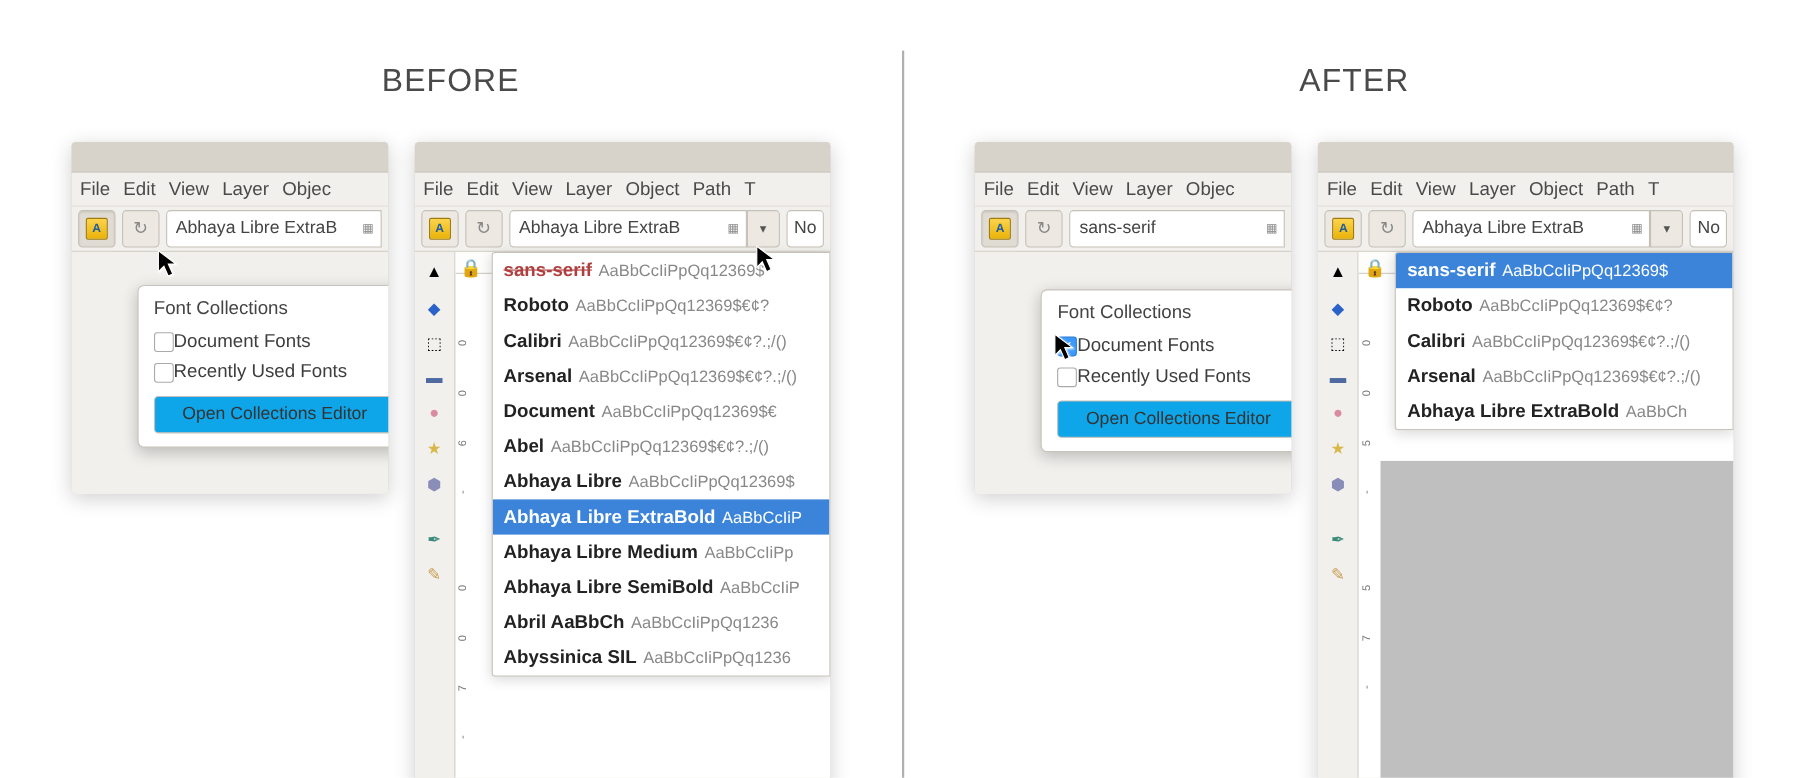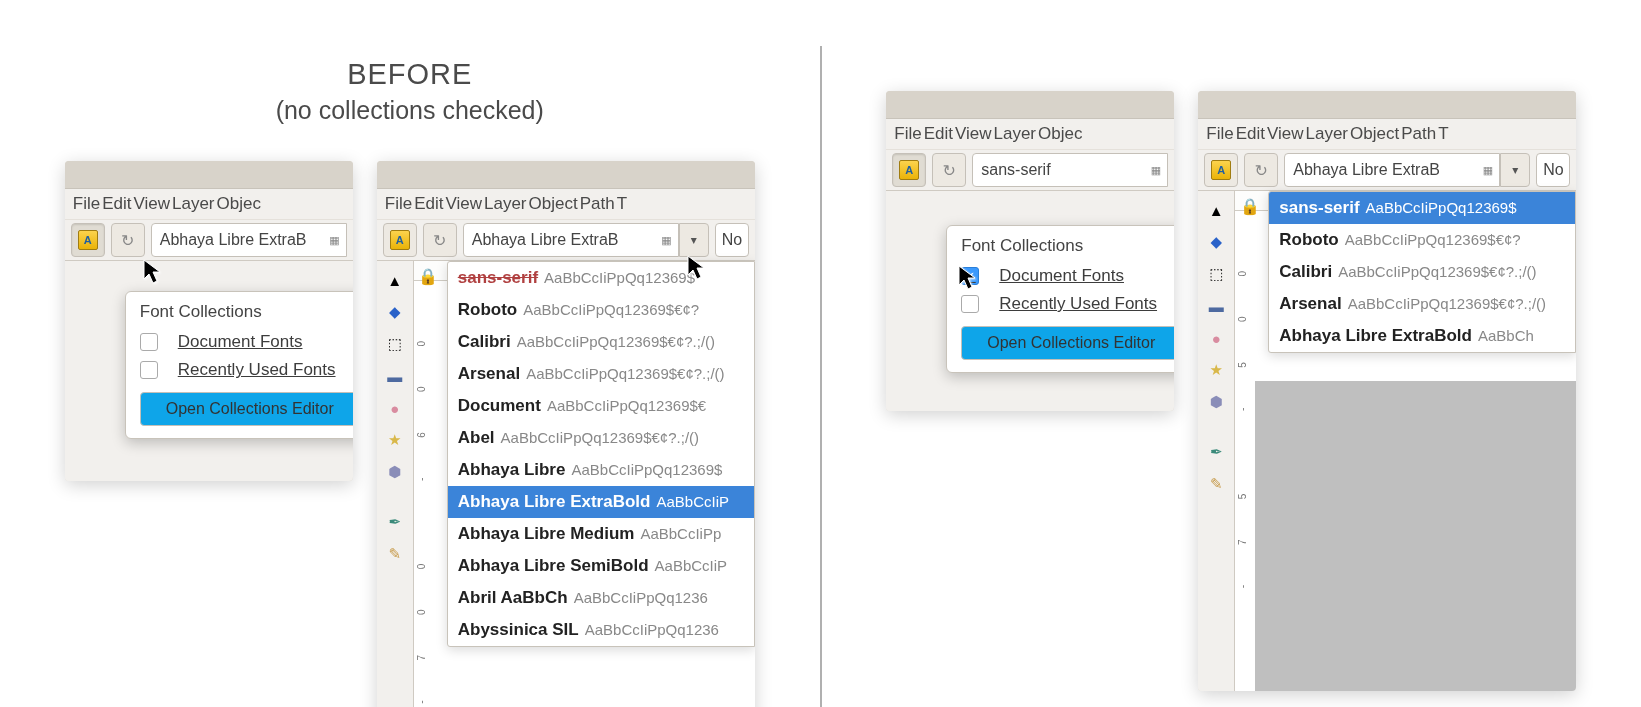--- a/index.html
+++ b/index.html
@@ -57,21 +57,21 @@
     height: 28px;
     background: #d8d3ca;
     border-bottom: 1px solid #c8c3ba;
   }
   .menubar {
     background: #f2f0ed;
     padding: 0 8px;
     height: 30px;
     display: flex;
     align-items: center;
-    gap: 2px;
+    gap: 12px;
     font-size: 17px;
     color: #4a4a4a;
     overflow: hidden;
     white-space: nowrap;
   }
   .menubar span { cursor: default; }
   .toolbar {
     background: #f2f0ed;
     padding: 4px 6px;
     display: flex;
@@ -191,21 +191,21 @@
     position:absolute;
     background:#fff;
     border:1px solid #c8c3ba;
     border-radius:6px;
     box-shadow:0 4px 14px rgba(0,0,0,.22);
     padding: 10px 14px 12px;
     font-size: 17px;
     color:#3d3d3d;
   }
   .popover h4 { font-size: 17px; font-weight:400; color:#444; margin-bottom:6px; }
-  .check-row { display:flex; align-items:center; gap:20px; padding:4px 0;text-decoration:underline; }
+  .check-row { display:flex; align-items:flex-end; gap:0; padding:4px 0; }
   .checkbox {
     width:18px; height:18px;
     border:1px solid #aaa;
     border-radius:3px;
     background:#fff;
     display:flex; align-items:center; justify-content:center;
     font-size:13px; color:#fff;
   }
   .checkbox.checked { background:#3b99fc; border-color:#2a7fd9; }
   .checkbox.checked::after { content:"✓"; }
@@ -260,21 +260,20 @@
 
 </style>
 </head>
 <body>
 
 <div class="comparison">
 
   <div class="side">
     <div class="heading-block">
       <div class="title">BEFORE</div>
-      <div class="sub">(no collections checked)</div>
     </div>
 
     <div class="panel-row">
 
       <div class="panel small">
         <div class="panel-titlebar"></div>
         <div class="menubar">
           <span>File</span>
           <span>Edit</span>
           <span>View</span>
@@ -416,20 +415,21 @@
             </div>
           </div>
       </div>
     </div>
   </div>
 
   <div class="divider"></div>
 
   <div class="side">
     <div class="heading-block">
+      <div class="title">AFTER</div>
     </div>
 
     <div class="panel-row">
 
       <div class="panel small">
         <div class="panel-titlebar"></div>
         <div class="menubar">
           <span>File</span>
           <span>Edit</span>
           <span>View</span>

